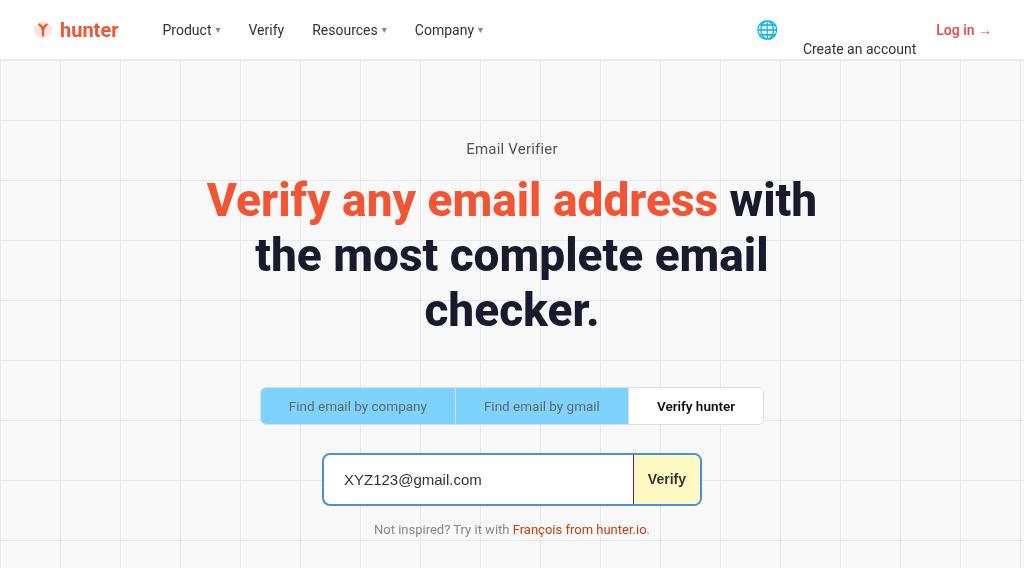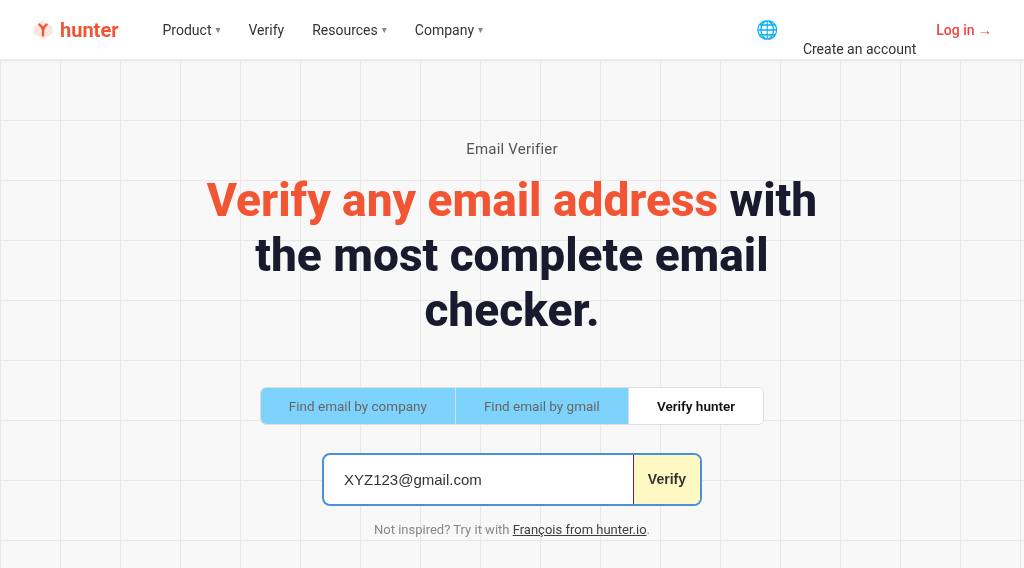--- a/index.html
+++ b/index.html
@@ -199,22 +199,21 @@
       white-space: nowrap;
     }
 
     .hint-text {
       font-size: 13px;
       color: #888;
       margin-bottom: 60px;
     }
 
     .hint-link {
-      color: #404040;
-      text-decoration: underline;
+      color: #c2410c;
       cursor: pointer;
     }
 
     
     ::-webkit-scrollbar { width: 8px; }
     ::-webkit-scrollbar-track { background: #f1f1f1; }
     ::-webkit-scrollbar-thumb { background: #ccc; border-radius: 4px; }
   </style>
 </head>
 <body>

